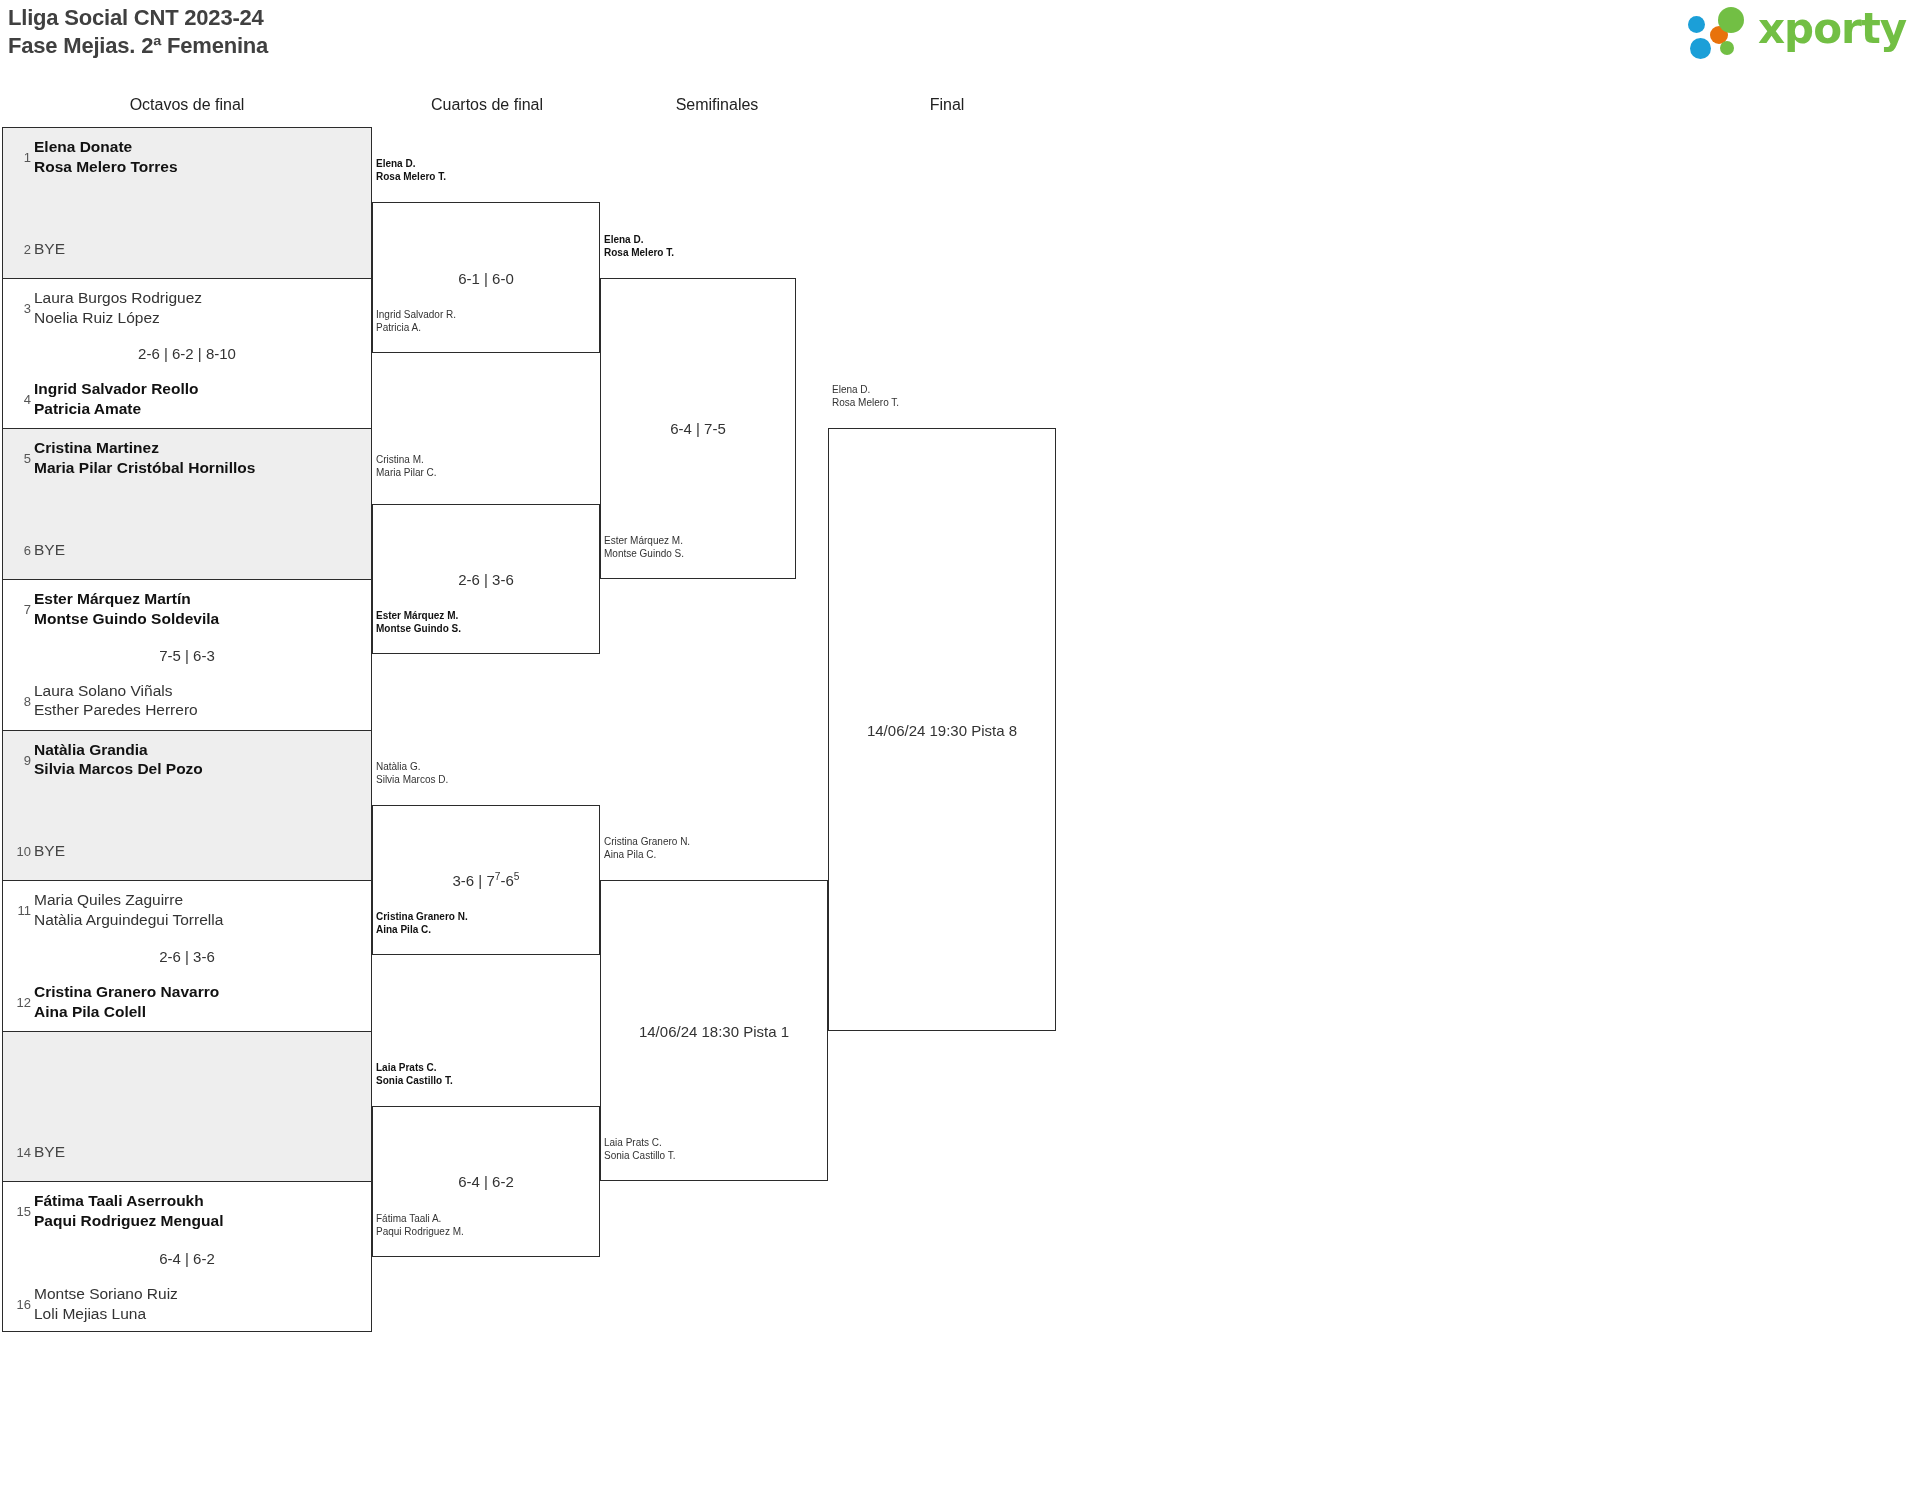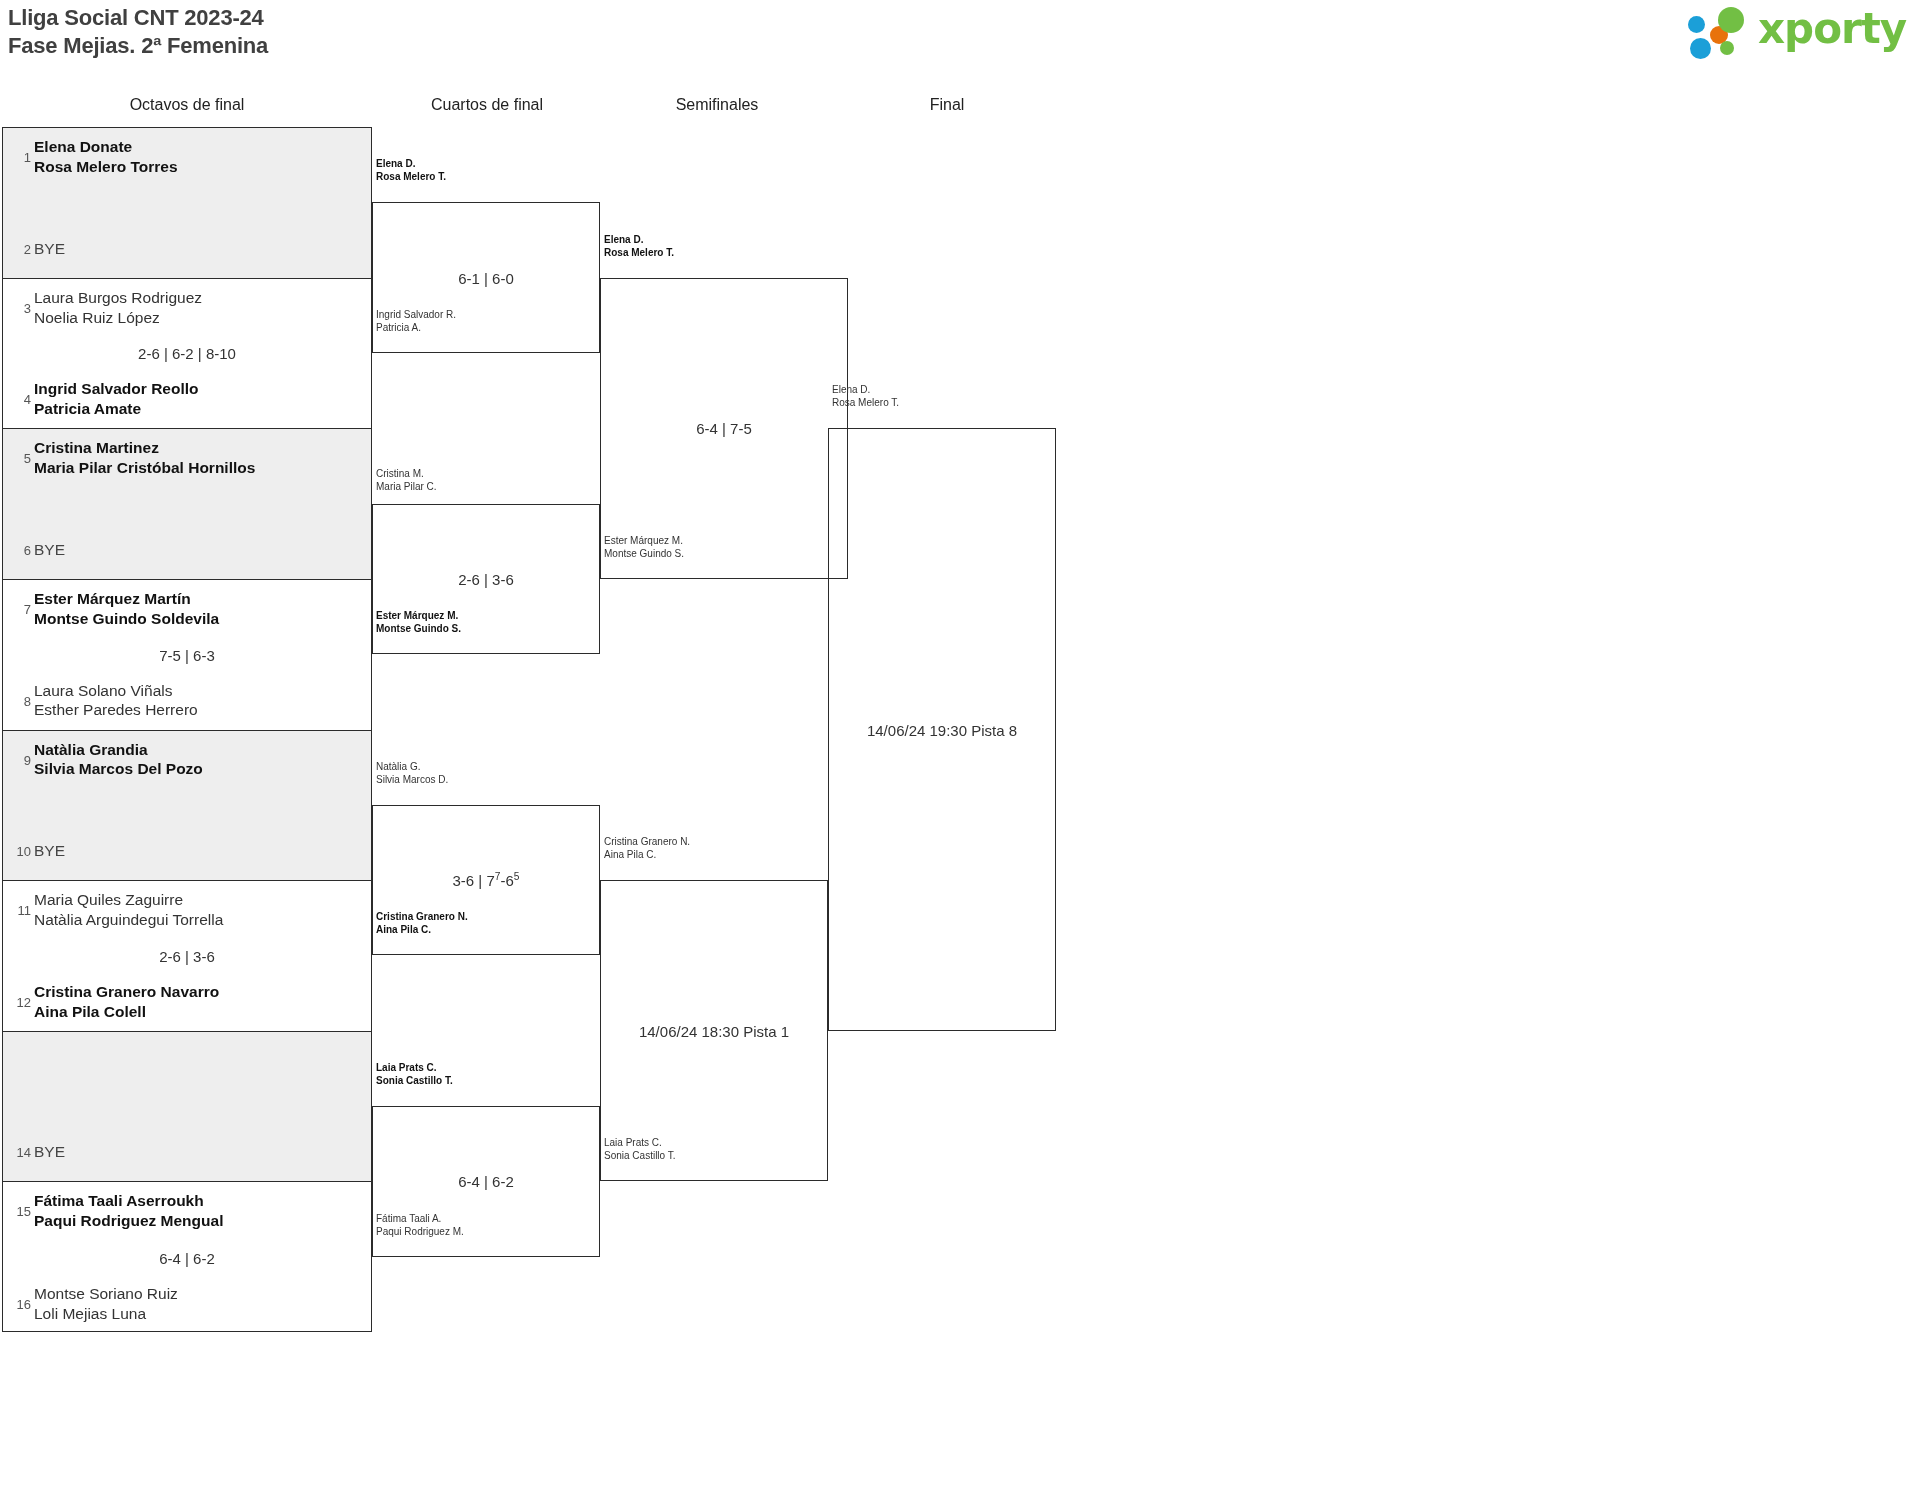--- a/index.html
+++ b/index.html
@@ -243,21 +243,21 @@
         <div>Elena D.</div>
         <div>Rosa Melero T.</div>
       </div>
       <div class="entrant" style="left: 376px; top: 308.938px;">
         <div>Ingrid Salvador R.</div>
         <div>Patricia A.</div>
       </div>
       <div class="conn" style="left: 372px; top: 503.562px; width: 228px; height: 150.625px;">
         <div class="conn-label">2-6 | 3-6</div>
       </div>
-      <div class="entrant" style="left: 376px; top: 468px;">
+      <div class="entrant" style="left: 376px; top: 454px;">
         <div>Cristina M.</div>
         <div>Maria Pilar C.</div>
       </div>
       <div class="entrant win" style="left: 376px; top: 610.188px;">
         <div>Ester Márquez M.</div>
         <div>Montse Guindo S.</div>
       </div>
       <div class="conn" style="left: 372px; top: 804.812px; width: 228px; height: 150.625px;">
         <div class="conn-label">3-6 | 7<sup>7</sup>-6<sup>5</sup></div>
       </div>
@@ -273,21 +273,21 @@
         <div class="conn-label">6-4 | 6-2</div>
       </div>
       <div class="entrant win" style="left: 376px; top: 1062.06px;">
         <div>Laia Prats C.</div>
         <div>Sonia Castillo T.</div>
       </div>
       <div class="entrant" style="left: 376px; top: 1212.69px;">
         <div>Fátima Taali A.</div>
         <div>Paqui Rodriguez M.</div>
       </div>
-      <div class="conn" style="left: 600px; top: 277.625px; width: 248px; height: 301.25px; text-decoration: underline;">
+      <div class="conn" style="left: 600px; top: 277.625px; width: 196px; height: 301.25px; text-decoration: underline;">
         <div class="conn-label">6-4 | 7-5</div>
       </div>
       <div class="entrant win" style="left: 604px; top: 233.625px;">
         <div>Elena D.</div>
         <div>Rosa Melero T.</div>
       </div>
       <div class="entrant" style="left: 604px; top: 534.875px;">
         <div>Ester Márquez M.</div>
         <div>Montse Guindo S.</div>
       </div>

